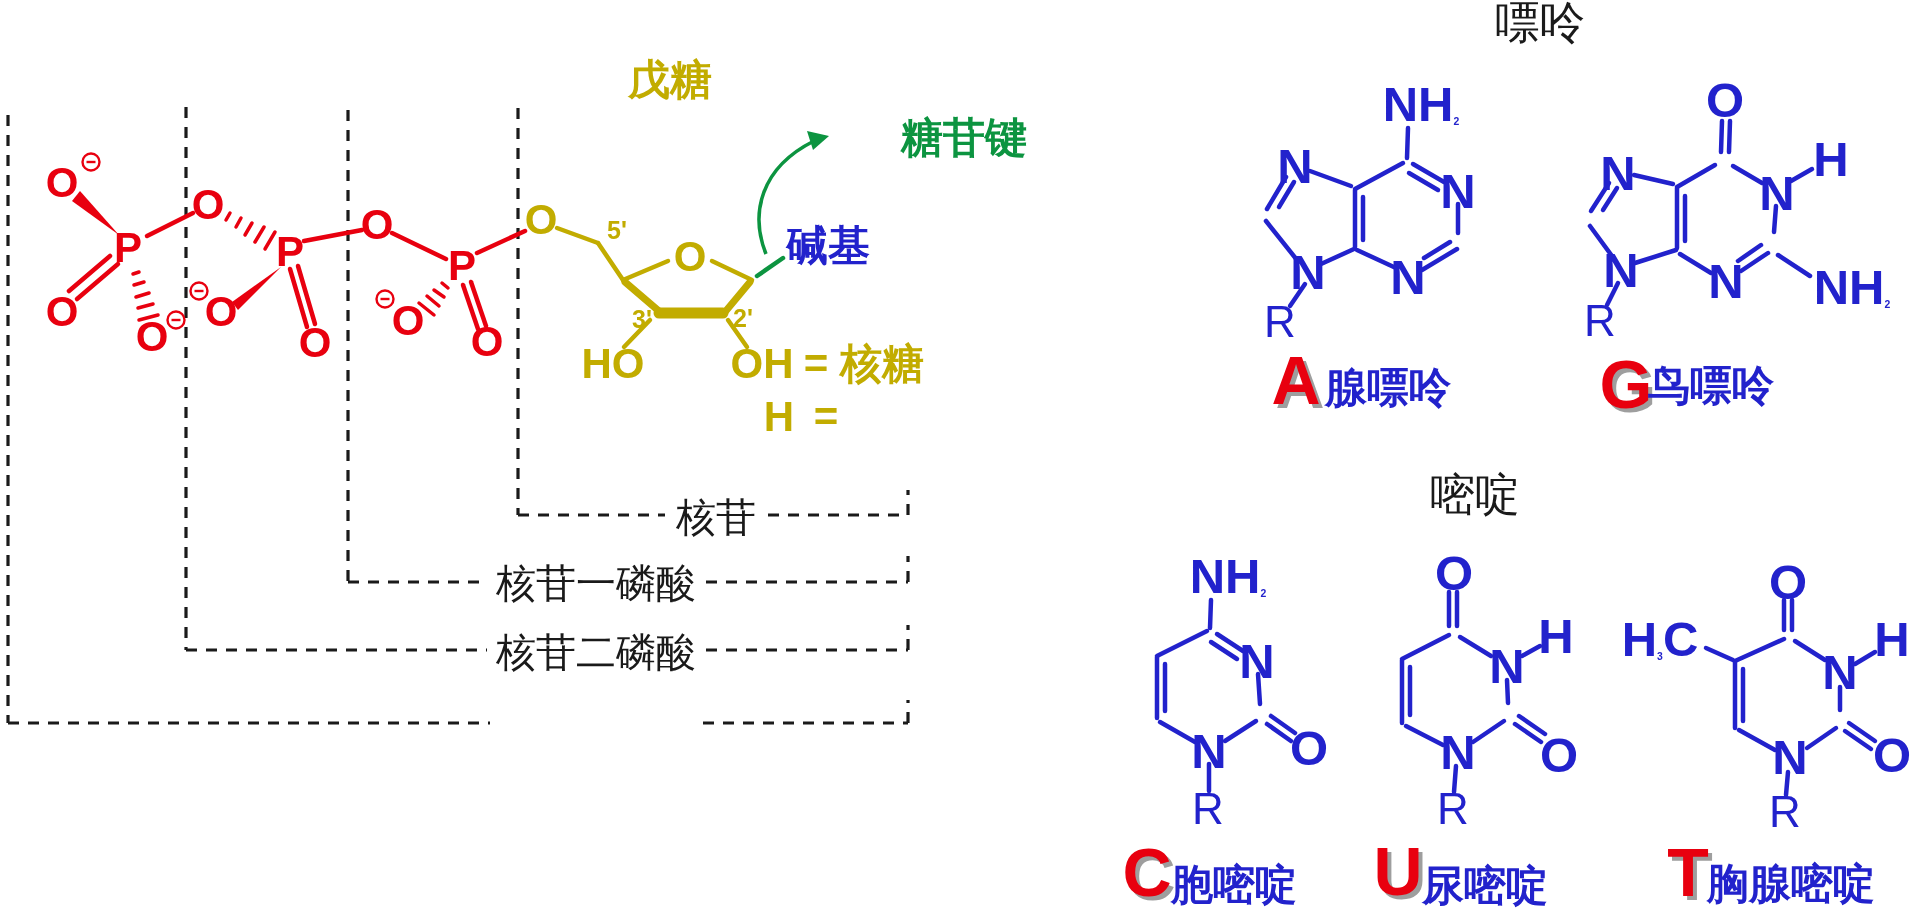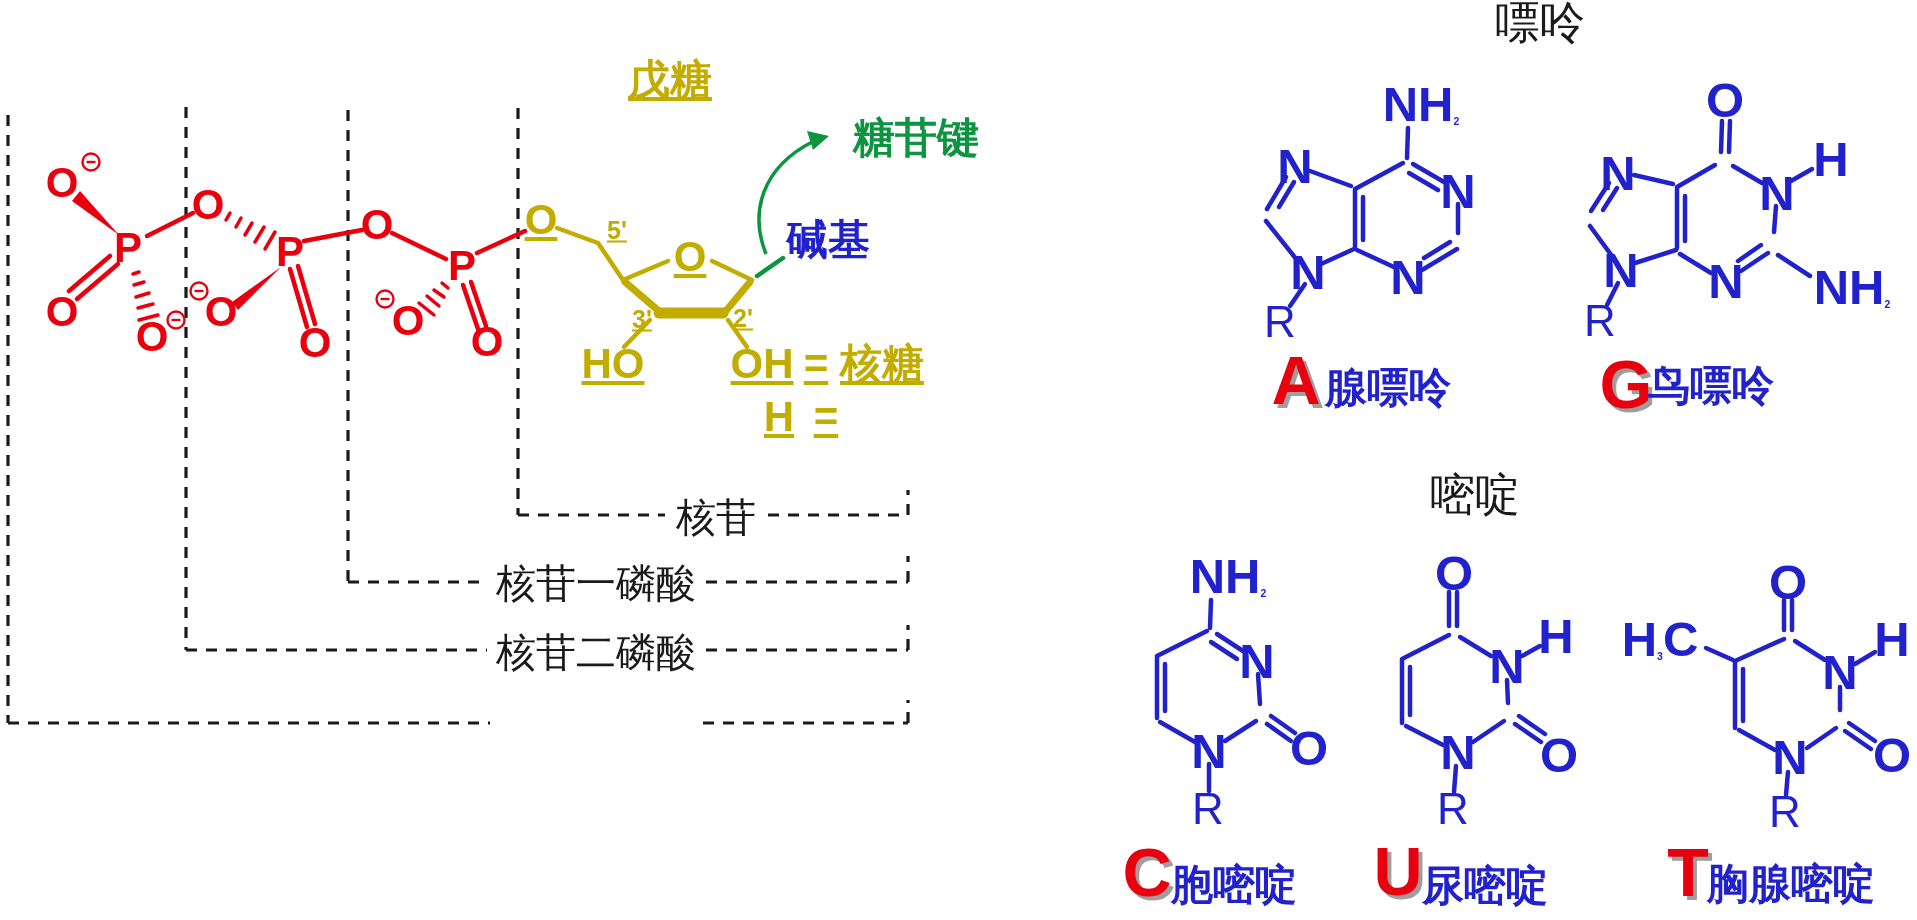--- a/index.html
+++ b/index.html
@@ -5,22 +5,22 @@
   :root{
     --red:#e8000f; --blue:#2222cc; --yellow:#c2ac00; --green:#0c9440; --black:#1a1a1a;
   }
   html,body{margin:0;padding:0;background:#fff;}
   .stage{
     position:relative; width:1917px; height:920px; background:#fff; overflow:hidden;
     font-family:"Liberation Sans","DejaVu Sans",sans-serif;
   }
   .stage svg{position:absolute;left:0;top:0;}
   .t{position:absolute; transform:translate(-50%,-50%); white-space:nowrap; line-height:1;}
-  .red{color:var(--red);} .blue{color:var(--blue);} .yellow{color:var(--yellow);text-decoration:underline;}
-  .green{color:var(--green);}
+  .red{color:var(--red);} .blue{color:var(--blue);} .yellow{color:var(--yellow);}
+  .green{color:var(--green);margin-left:48px;}
   .atom{font-size:42px; font-weight:600;}
   .atom-sm{font-size:49px; font-weight:600;}
   .rlbl{font-size:44px; font-weight:500;}
   .prime{font-size:25px; font-weight:600;}
   .cjk{font-size:42px; font-weight:700;}
   .cjk-blk{font-size:40px; font-weight:500; color:var(--black);}
   .title{font-size:45px; font-weight:500; color:var(--black);}
   .biglet{font-size:68px; font-weight:700; color:var(--red); text-shadow:4px 4px 0 #9e9e9e;}
   sub.sb{font-size:65%;}
   .stroke-red{stroke:var(--red);} .fill-red{fill:var(--red);}
@@ -230,21 +230,21 @@
   <span class="t yellow prime" style="left:743px;top:318px">2'</span>
   <span class="t yellow atom" style="left:613px;top:364px">HO</span>
   <span class="t yellow atom" style="left:762px;top:364px">OH</span>
   <span class="t yellow cjk" style="left:670px;top:80px">戊糖</span>
   <span class="t yellow atom" style="left:816px;top:364px">=</span>
   <span class="t yellow cjk" style="left:882px;top:364px">核糖</span>
   <span class="t yellow atom" style="left:779px;top:417px">H</span>
   <span class="t yellow atom" style="left:826px;top:417px">=</span>
 
   <span class="t green cjk" style="left:916px;top:138px">糖苷键</span>
-  <span class="t blue cjk" style="left:828px;top:240px">碱基</span>
+  <span class="t blue cjk" style="left:828px;top:246px">碱基</span>
 
   <span class="t cjk-blk" style="left:716px;top:517px">核苷</span>
   <span class="t cjk-blk" style="left:596px;top:583px">核苷一磷酸</span>
   <span class="t cjk-blk" style="left:596px;top:652px">核苷二磷酸</span>
 
   <span class="t title" style="left:1540px;top:22px">嘌呤</span>
   <span class="t title" style="left:1475px;top:494px">嘧啶</span>
 
   <span class="t blue" style="left:1421px;top:104px"><span class="atom-sm">NH</span><sub class="sb atom-sm">2</sub></span>
   <span class="t blue atom-sm" style="left:1295px;top:166px">N</span>

